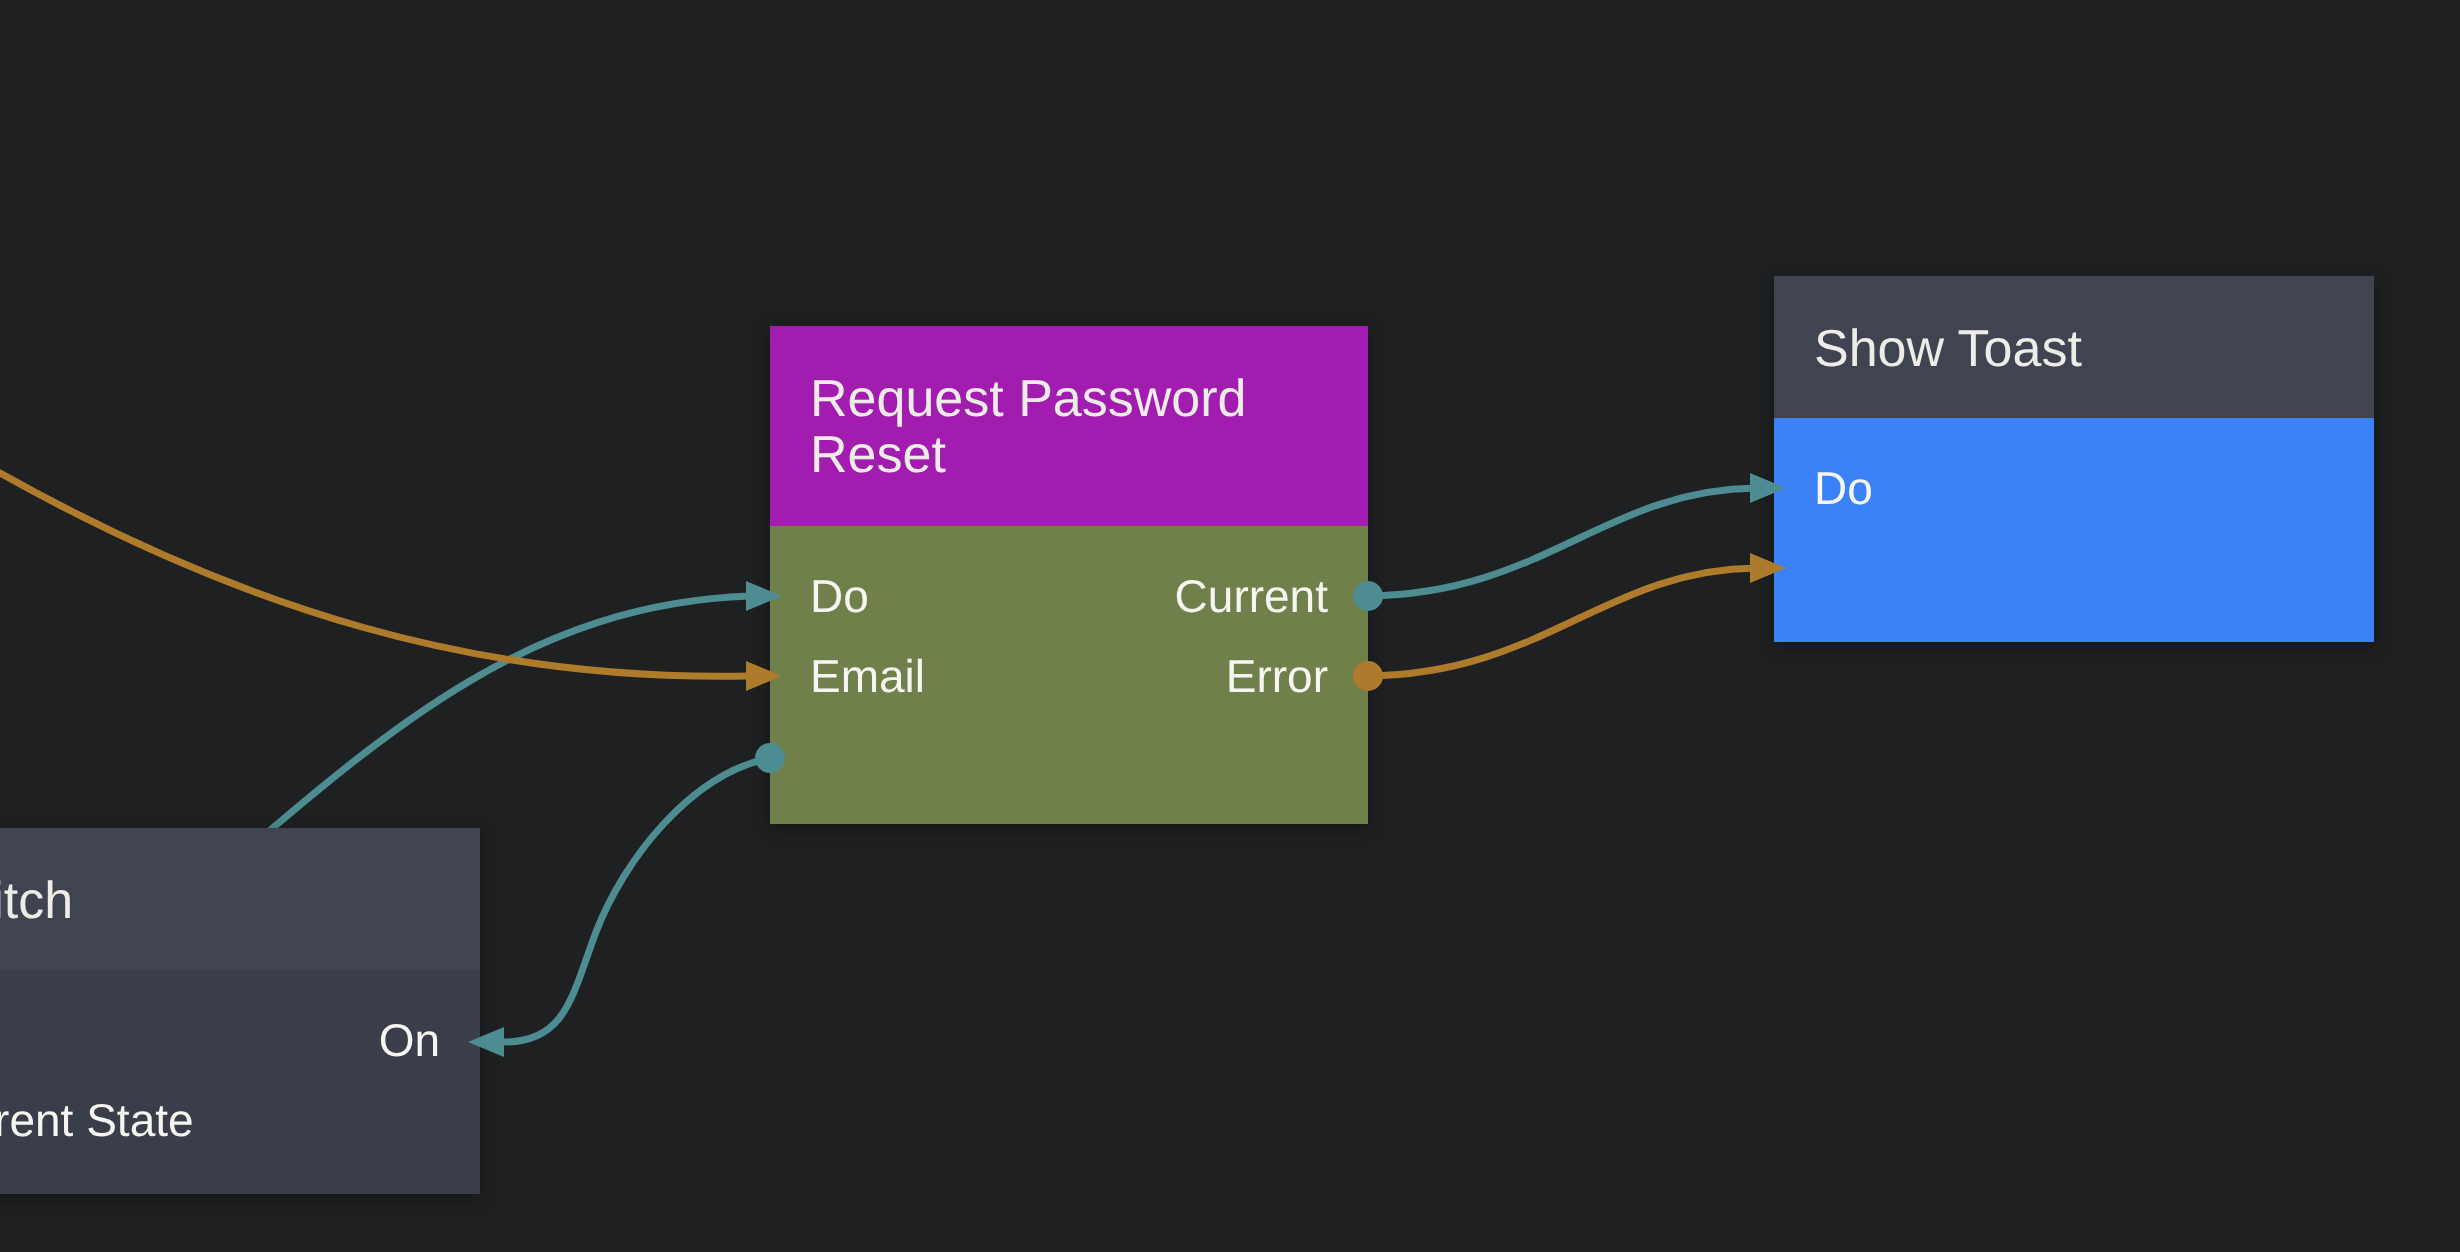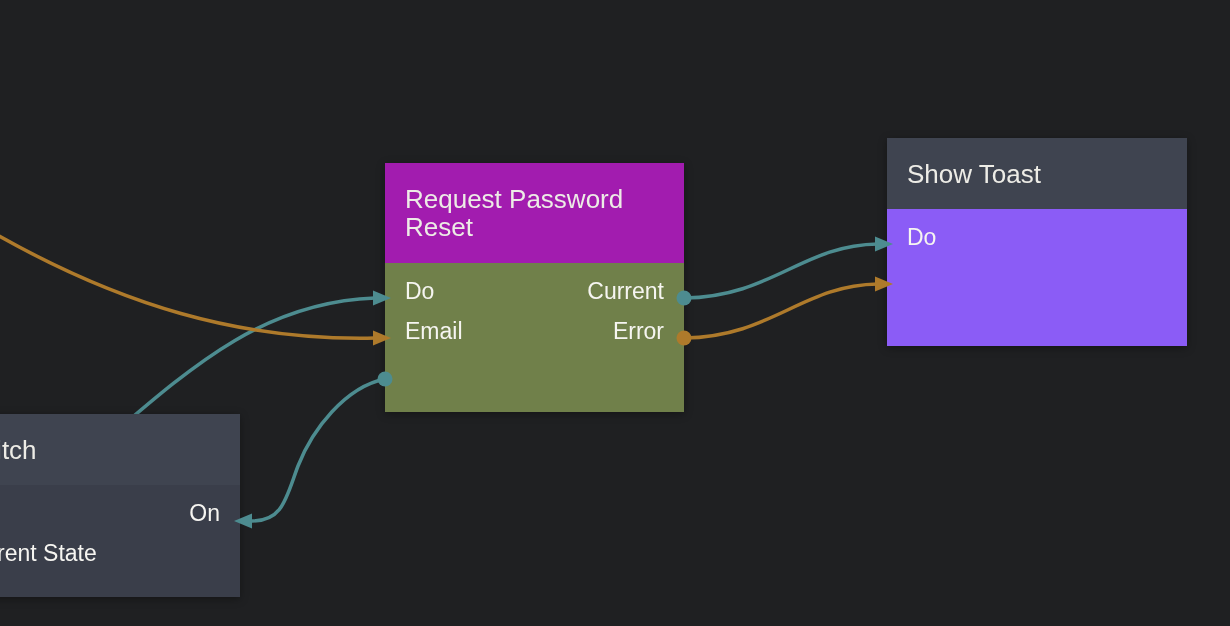--- a/index.html
+++ b/index.html
@@ -27,34 +27,35 @@
     align-items: center;
     padding: 0 20px;
     font-size: 26px;
     line-height: 28px;
     color: #edece6;
   }
   .node-body { padding-top: 15px; }
   .port-row {
     height: 40px;
     display: flex;
+    align-items: center;
     justify-content: space-between;
     padding: 0 20px;
     font-size: 23px;
     color: #f6f5f1;
     white-space: nowrap;
   }
   .port-row .spacer { flex: 1; }
 
   
   .node-request { left: 385px; top: 163px; width: 299px; height: 249px; background: #70804a; }
   .node-request .node-header { height: 100px; background: #a21caf; }
 
   
-  .node-toast { left: 887px; top: 138px; width: 300px; height: 208px; background: #8b5cf6; }
+  .node-toast { left: 887px; top: 138px; width: 300px; height: 183px; background: #3b82f6; }
   .node-toast .node-header { height: 71px; background: #3f4450; }
 
   
   .node-switch { left: -60px; top: 414px; width: 300px; height: 183px; background: #3a3e4a; }
   .node-switch .node-header { height: 71px; background: #3f4450; }
 </style>
 </head>
 <body>
 
 <div class="canvas">

